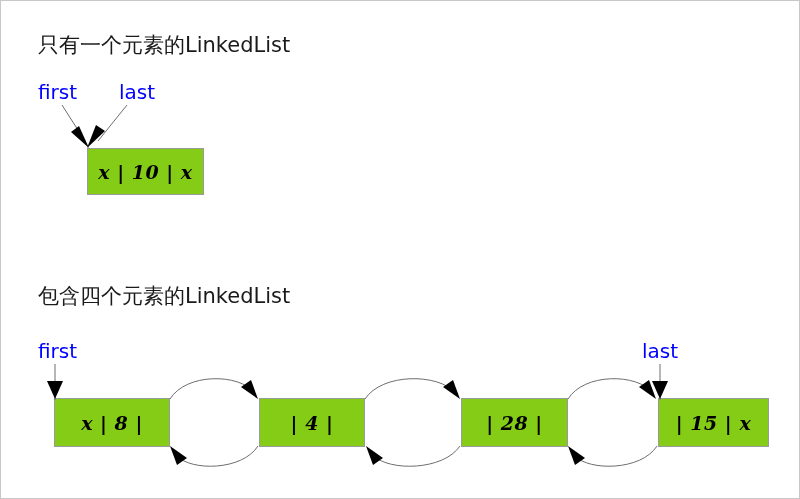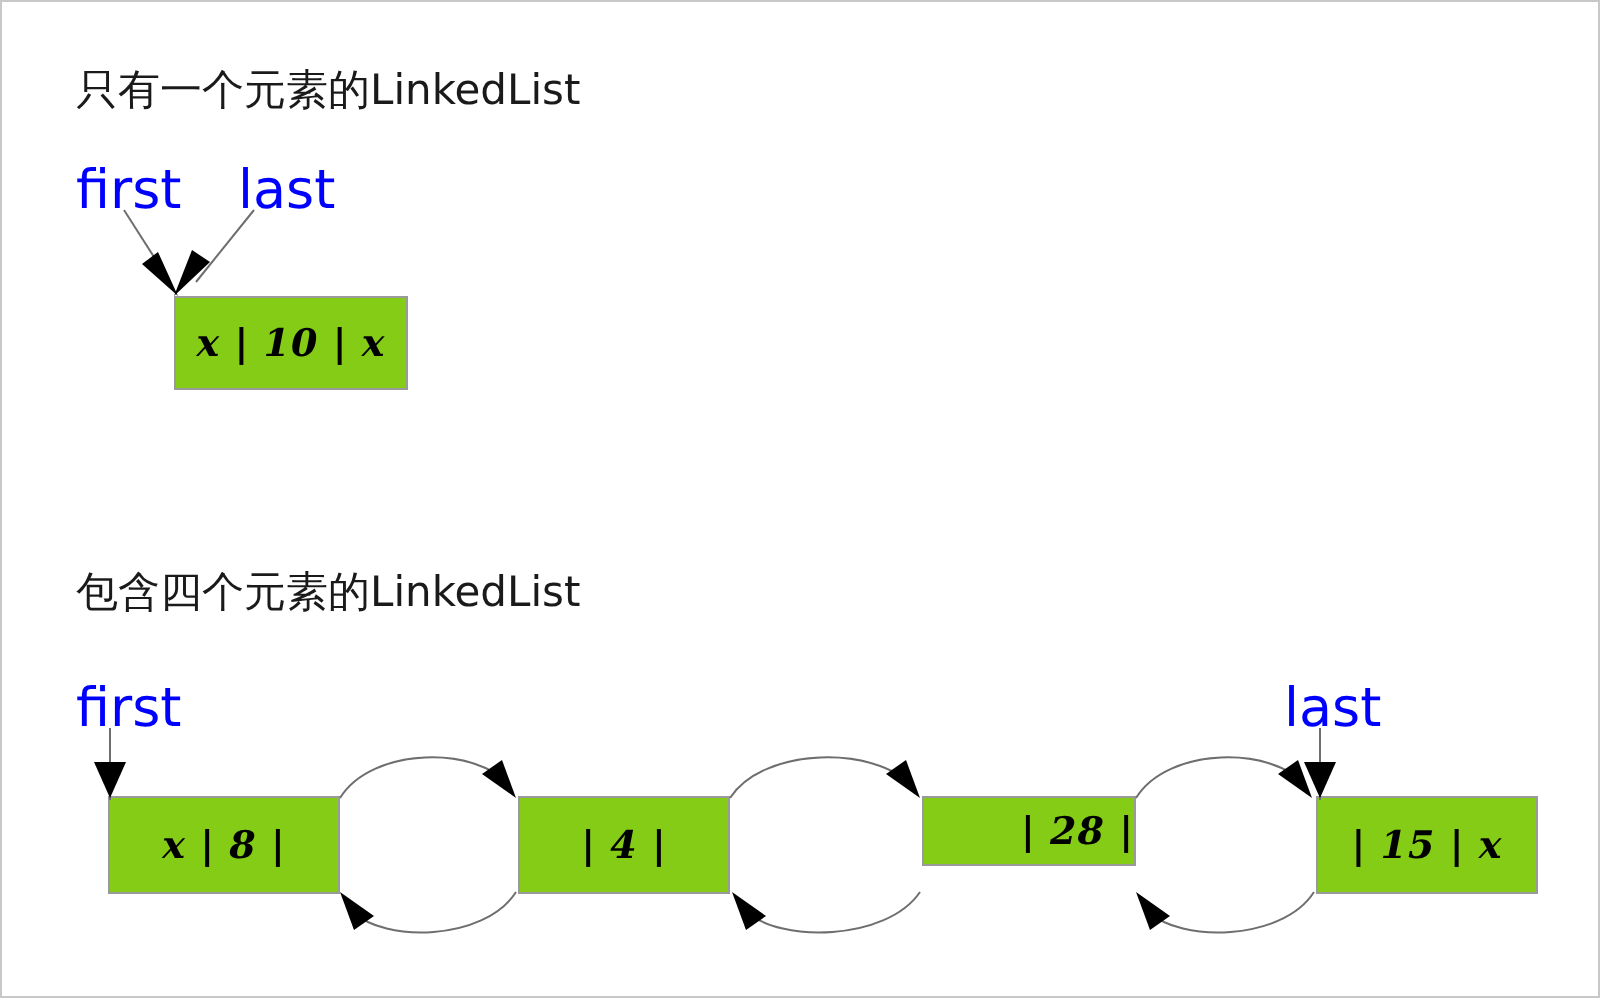--- a/index.html
+++ b/index.html
@@ -25,21 +25,21 @@
     color: #1a1a1a;
     white-space: nowrap;
     letter-spacing: 0px;
   }
   #heading-single { left: 37px; top: 30px; }
   #heading-four   { left: 37px; top: 281px; }
 
   .ptr-label {
     position: absolute;
     font-family: "DejaVu Sans", sans-serif;
-    font-size: 27px;
+    font-size: 20px;
     color: #0000ff;
     white-space: nowrap;
   }
   #label-first-single { left: 37px;  top: 79px; }
   #label-last-single  { left: 118px; top: 79px; }
   #label-first-multi  { left: 37px;  top: 338px; }
   #label-last-multi   { left: 641px; top: 338px; }
 
   .node-box {
     position: absolute;
@@ -59,21 +59,21 @@
     white-space: pre;
     letter-spacing: 0.5px;
   }
 
   
   #box-single { left: 86px; top: 147px; width: 117px; height: 47px; }
 
   
   #box-n0 { left: 53px;  top: 397px; width: 116px; height: 49px; }
   #box-n1 { left: 258px; top: 397px; width: 106px; height: 49px; }
-  #box-n2 { left: 460px; top: 397px; width: 107px; height: 35px; justify-content: flex-end; }
+  #box-n2 { left: 460px; top: 397px; width: 107px; height: 49px; }
   #box-n3 { left: 657px; top: 397px; width: 111px; height: 49px; }
 
   svg.overlay {
     position: absolute;
     left: 0;
     top: 0;
     width: 800px;
     height: 499px;
     pointer-events: none;
   }

